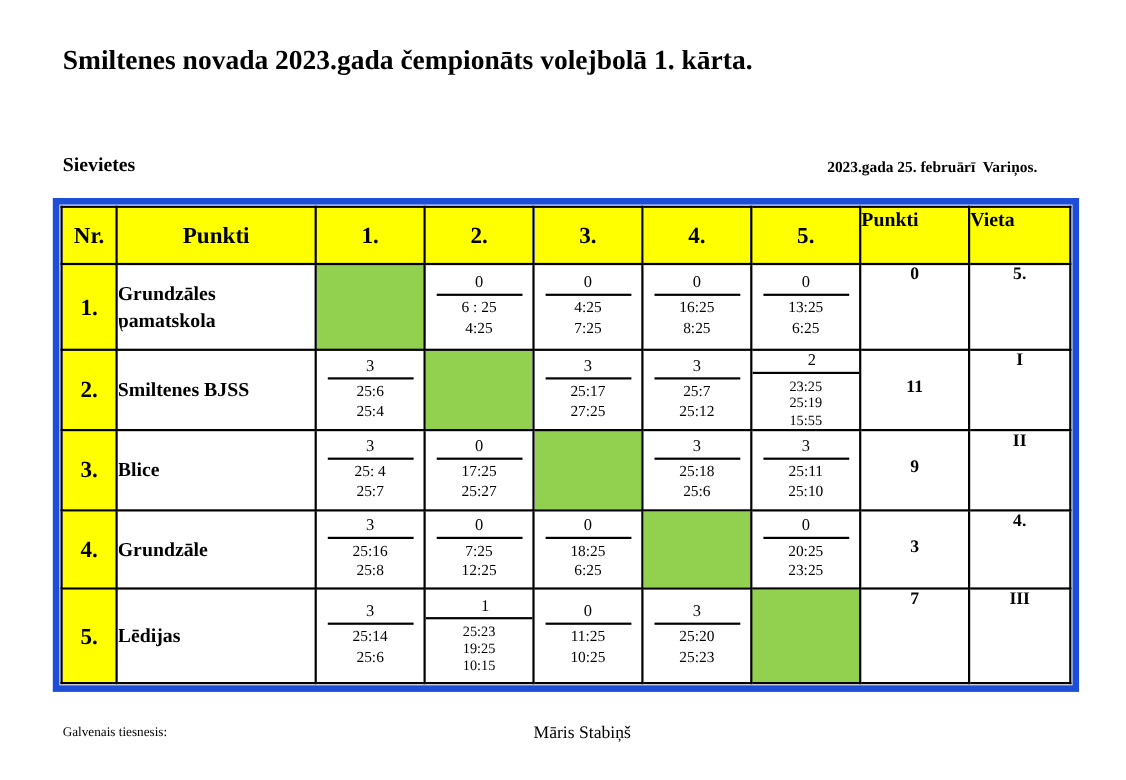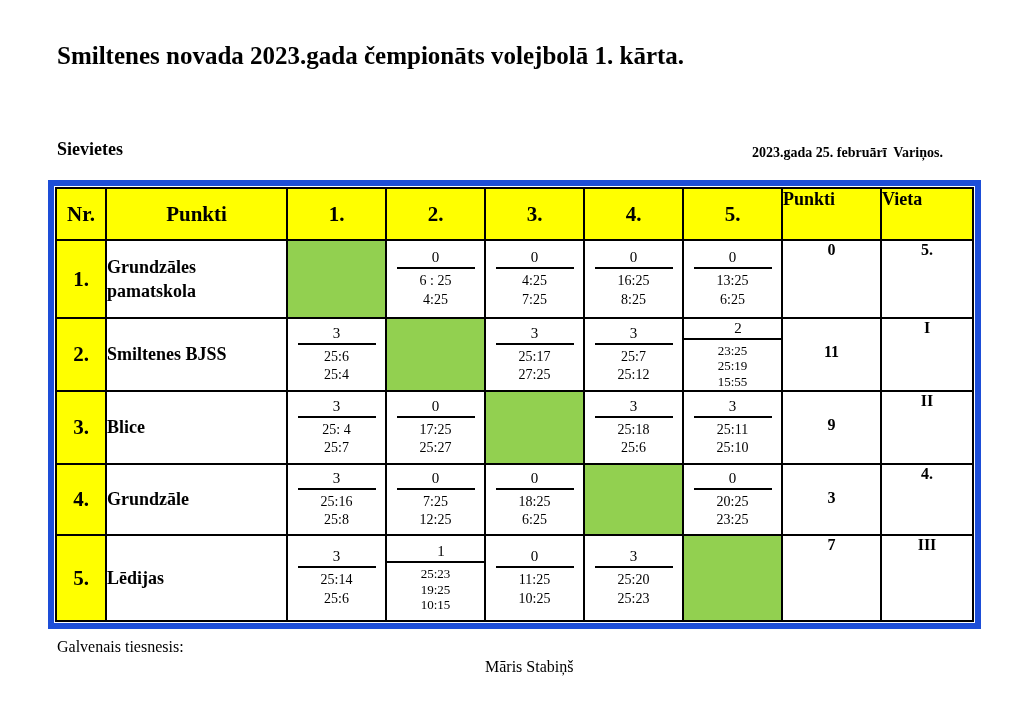--- a/index.html
+++ b/index.html
@@ -43,21 +43,21 @@
     background:var(--hdr-bg); font-size:18px; font-weight:bold;
     text-align:left; vertical-align:top; padding-top:3px;
   }
 
   td.nr {
     background:var(--hdr-bg); font-size:21px; font-weight:bold;
     text-align:center; vertical-align:middle;
   }
   td.team {
     font-size:18px; font-weight:bold; text-align:left;
-    vertical-align:middle; padding:0 6px 0 10px; line-height:1.35;
+    vertical-align:middle; padding:0 6px 0 10px; line-height:1.35;border-radius:28px;
   }
   td.score { text-align:center; vertical-align:middle; font-size:14px; }
   td.self  { background:var(--diag-bg); }
 
   .result {
     display:inline-block; min-width:66px;
     border-bottom:2px solid #000;
     font-size:15px; padding:0 6px 1px; margin-bottom:3px;
   }
   .set { line-height:1.3; }
@@ -65,21 +65,21 @@
   td.sets3 .result { min-width:96px; }
 
   td.points, td.place {
     font-weight:bold; font-size:16px; text-align:center;
     vertical-align:top; padding-top:6px;
   }
   tbody tr:nth-child(2) td.points,
   tbody tr:nth-child(3) td.points,
   tbody tr:nth-child(4) td.points { padding-top:24px; }
 
-  .footer-left  { position:absolute; left:57px;  top:638px; font-size:16px;font-family:Liberation Serif, serif; }
+  .footer-left  { position:absolute; left:57px;  top:658px; font-size:12px;font-family:Liberation Serif, serif; }
   .footer-right { position:absolute; left:485px; top:658px; font-size:16px; }
 </style>
 </head>
 <body>
 
 <div class="page">
 
   <div class="title">Smiltenes novada 2023.gada čempionāts volejbolā 1. kārta.</div>
 
   <div class="sub-left">Sievietes</div>

